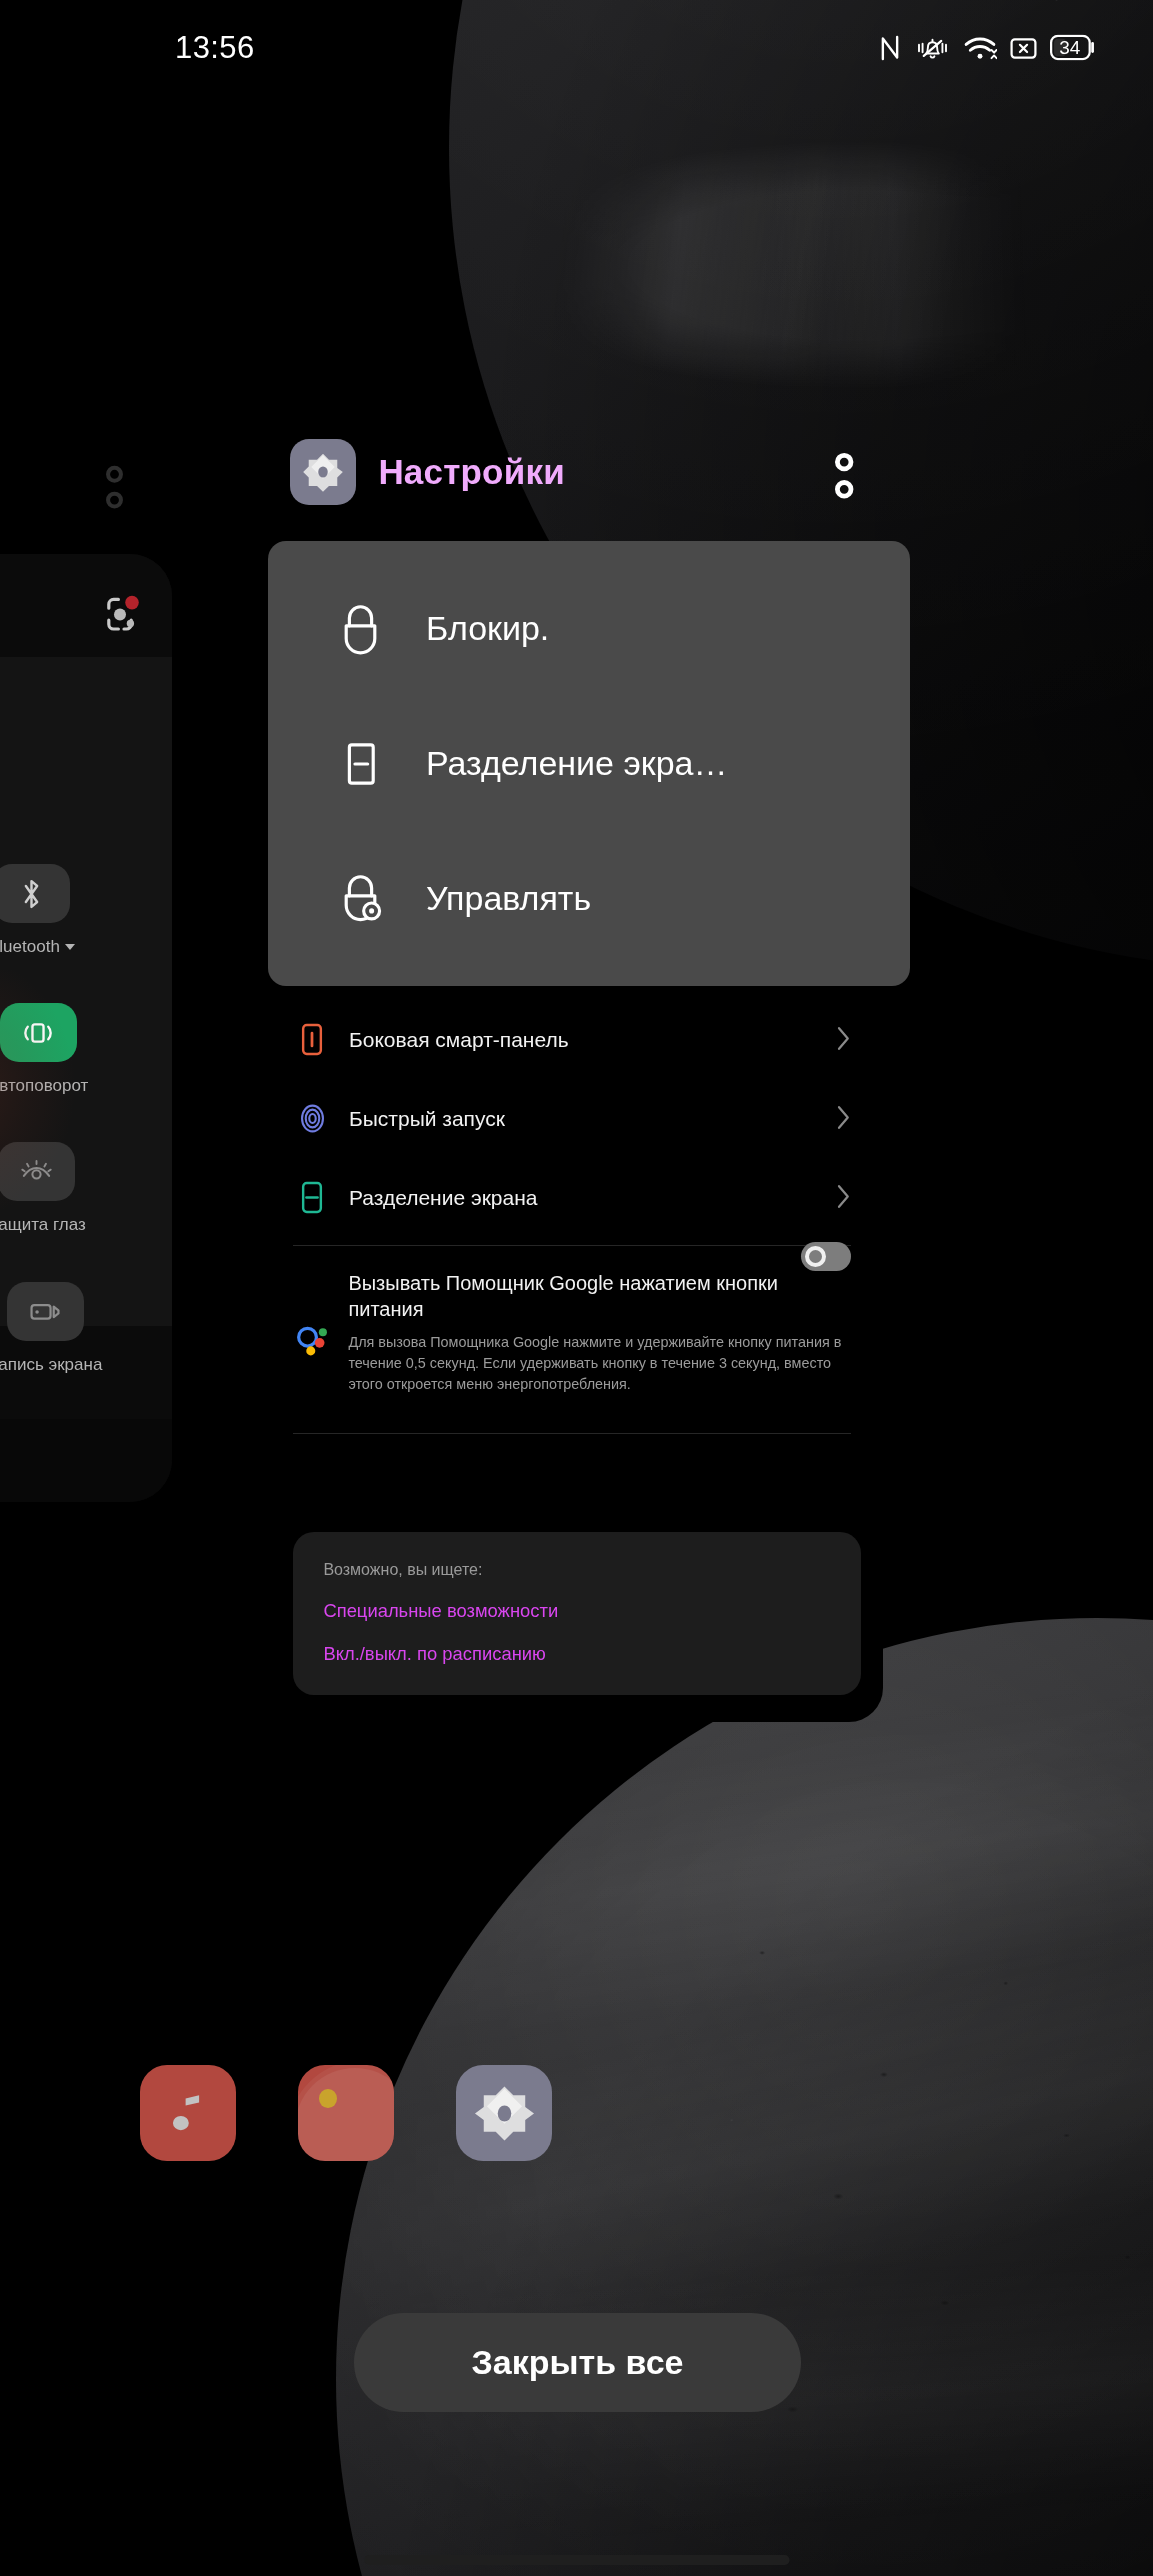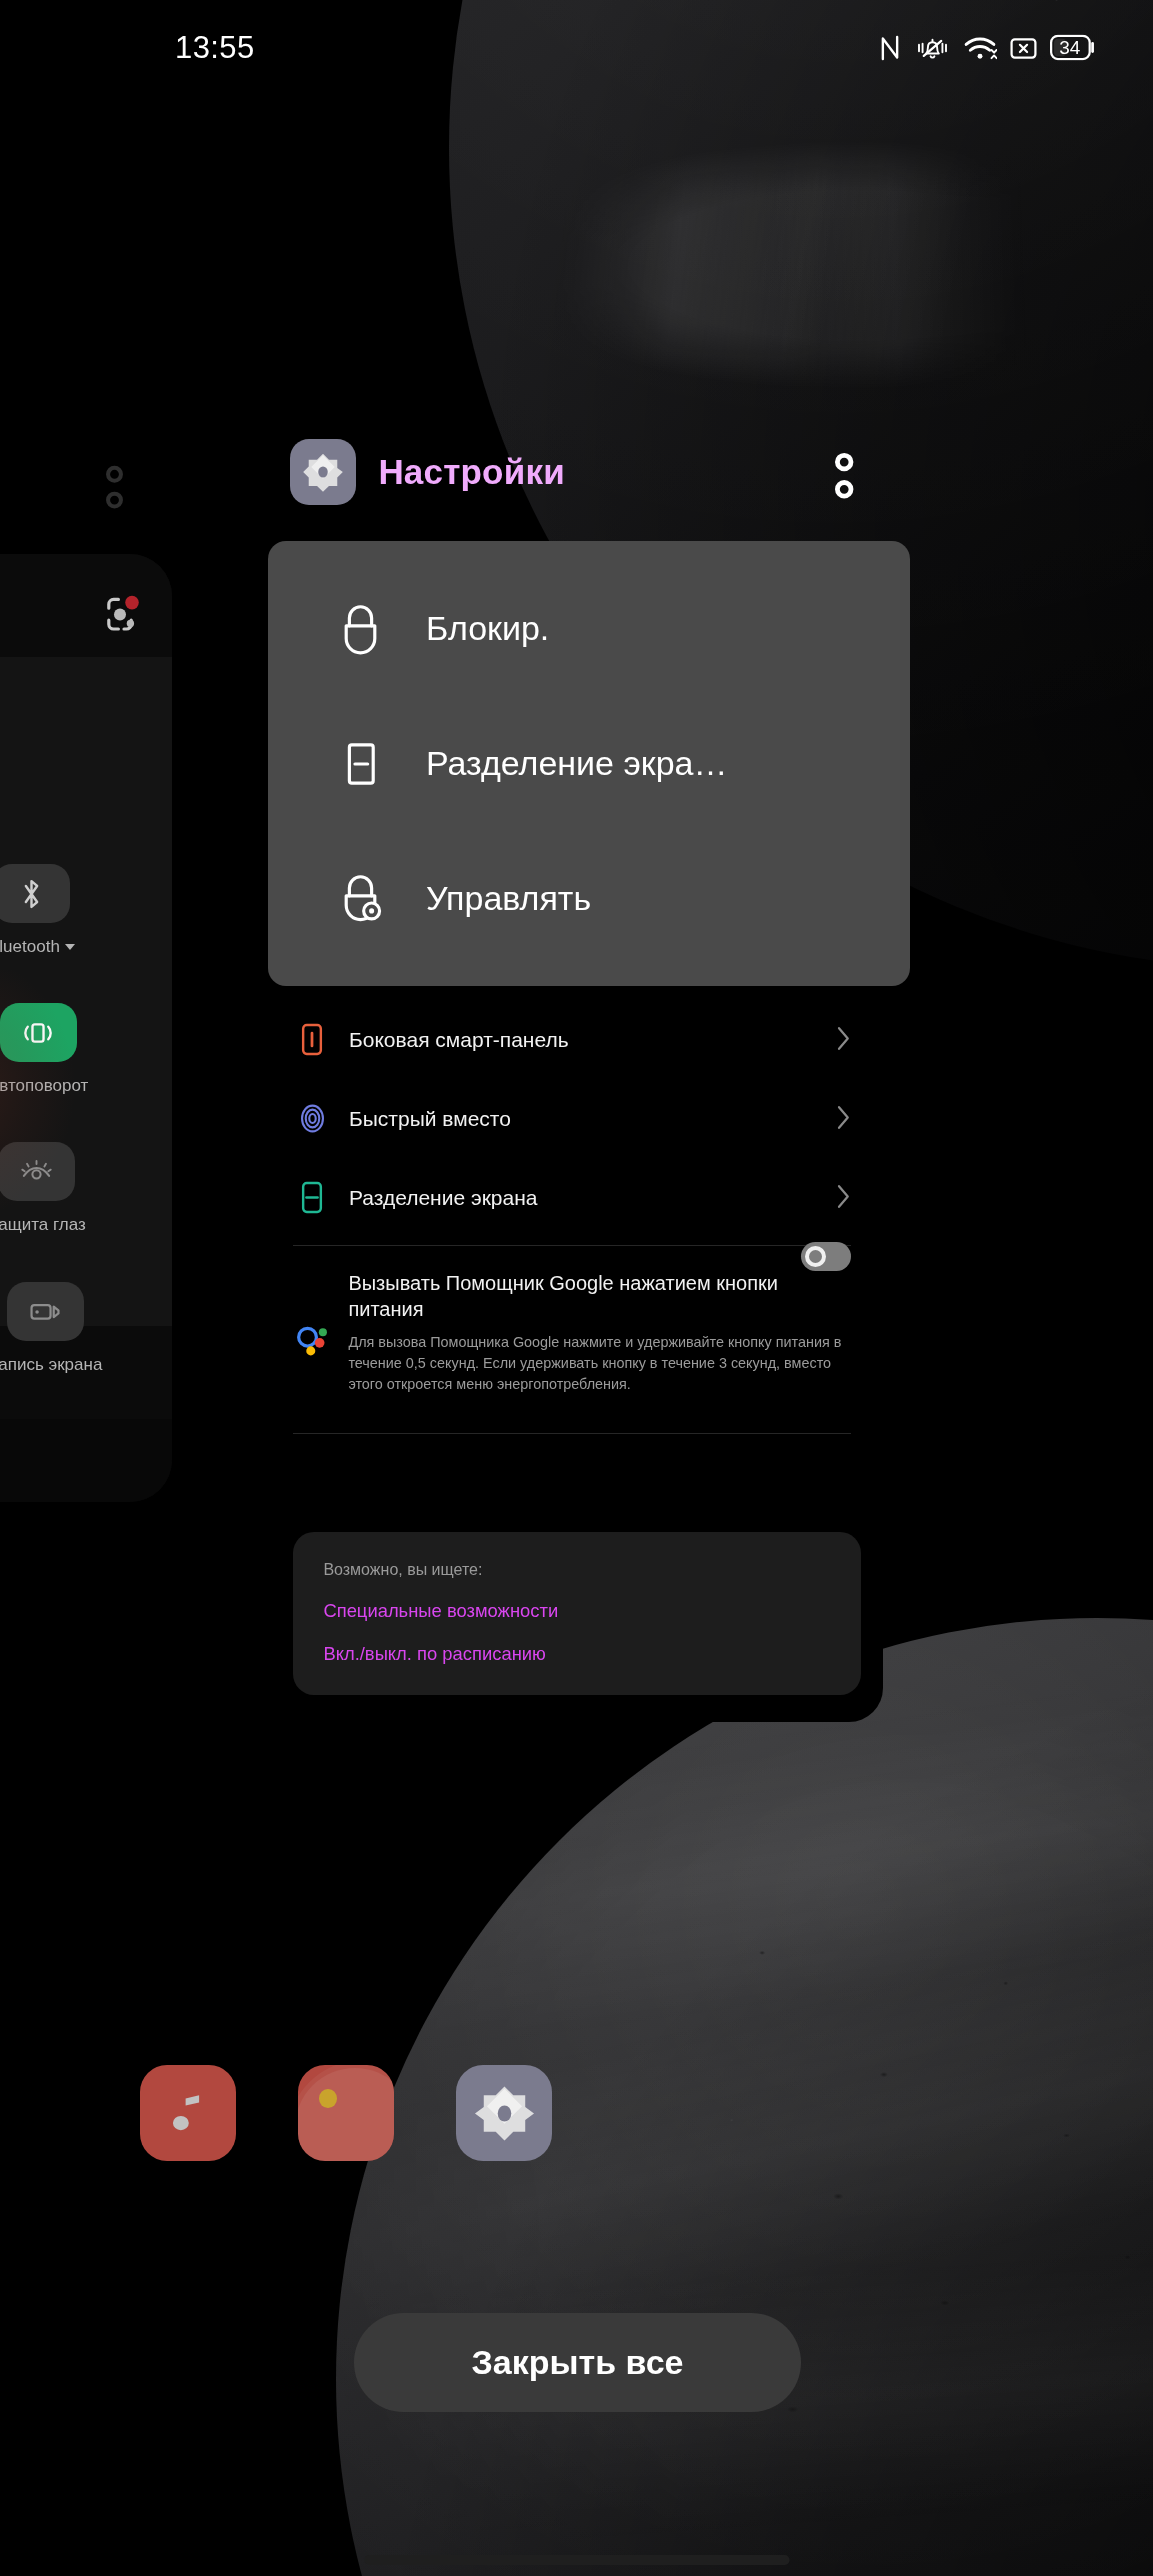--- a/index.html
+++ b/index.html
@@ -303,21 +303,21 @@
 
 <div id="screen">
 
   <div class="wallpaper">
     <div class="moon-top"></div>
     <div class="moon-streaks"></div>
     <div class="moon-bottom"></div>
   </div>
 
   <div class="status-bar">
-    <div class="status-clock">13:55</div>
+    <div class="status-clock">13:56</div>
     <div class="status-icons">
       <span>
         <svg width="24" height="27" viewBox="0 0 30 34">
             <path d="M6 31V5l18 24V3" stroke="#fff" stroke-width="3" fill="none" stroke-linecap="round" stroke-linejoin="round"></path>
           </svg>
       </span>
       <span>
         <svg width="37" height="27" viewBox="0 0 46 34">
           <path d="M15 24h16c-2-2-2.2-4-2.2-7.5 0-4-2.3-6.8-5.8-6.8s-5.8 2.8-5.8 6.8c0 3.5-.2 5.5-2.2 7.5z" stroke="#fff" stroke-width="2.4" fill="none" stroke-linejoin="round"></path>
           <path d="M20.6 27.5a2.6 2.6 0 0 0 4.8 0" stroke="#fff" stroke-width="2.4" fill="none" stroke-linecap="round"></path>
@@ -476,21 +476,21 @@
       </div>
 
       <div class="srow">
         <span class="srow-icon">
           <svg width="37" height="37" viewBox="0 0 46 46">
             <ellipse cx="23" cy="23" rx="13" ry="16" stroke="#6f7ce0" stroke-width="2.6" fill="none"></ellipse>
             <ellipse cx="23" cy="23" rx="8.4" ry="11" stroke="#6f7ce0" stroke-width="2.6" fill="none"></ellipse>
             <ellipse cx="23" cy="23" rx="4" ry="5.6" stroke="#6f7ce0" stroke-width="2.6" fill="none"></ellipse>
           </svg>
         </span>
-        <span class="srow-label">Быстрый вместо</span>
+        <span class="srow-label">Быстрый запуск</span>
         <span class="srow-chevron">
           <svg width="16" height="27" viewBox="0 0 20 34">
               <path d="M5 4l11 13L5 30" stroke="#8a8a8a" stroke-width="2.8" fill="none" stroke-linecap="round" stroke-linejoin="round"></path>
             </svg>
         </span>
       </div>
 
       <div class="srow">
         <span class="srow-icon">
           <svg width="34" height="37" viewBox="0 0 42 46">

